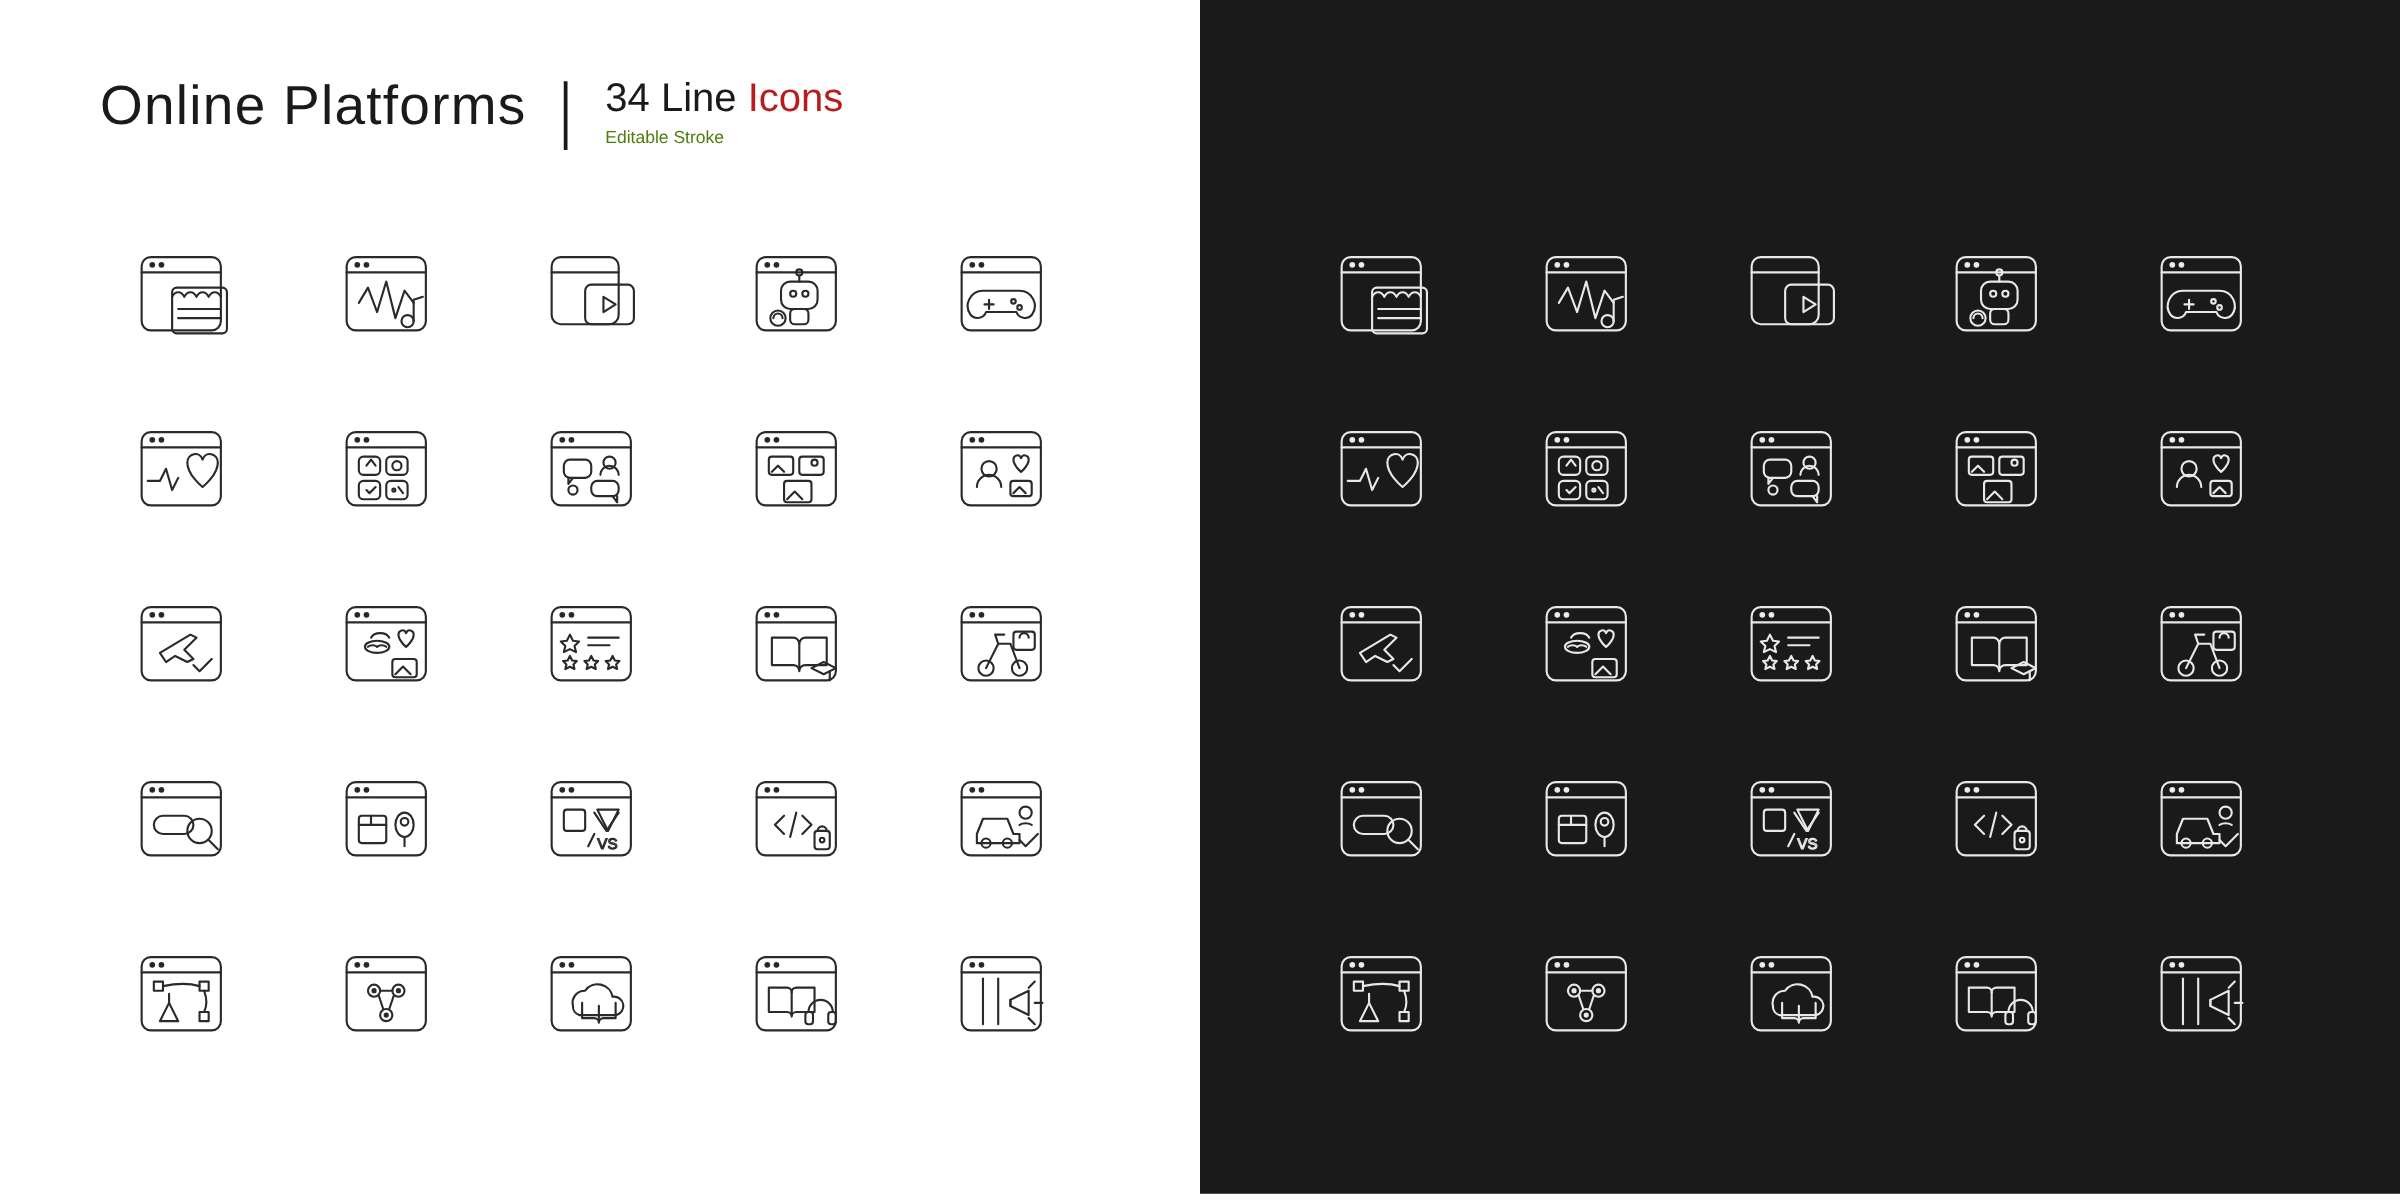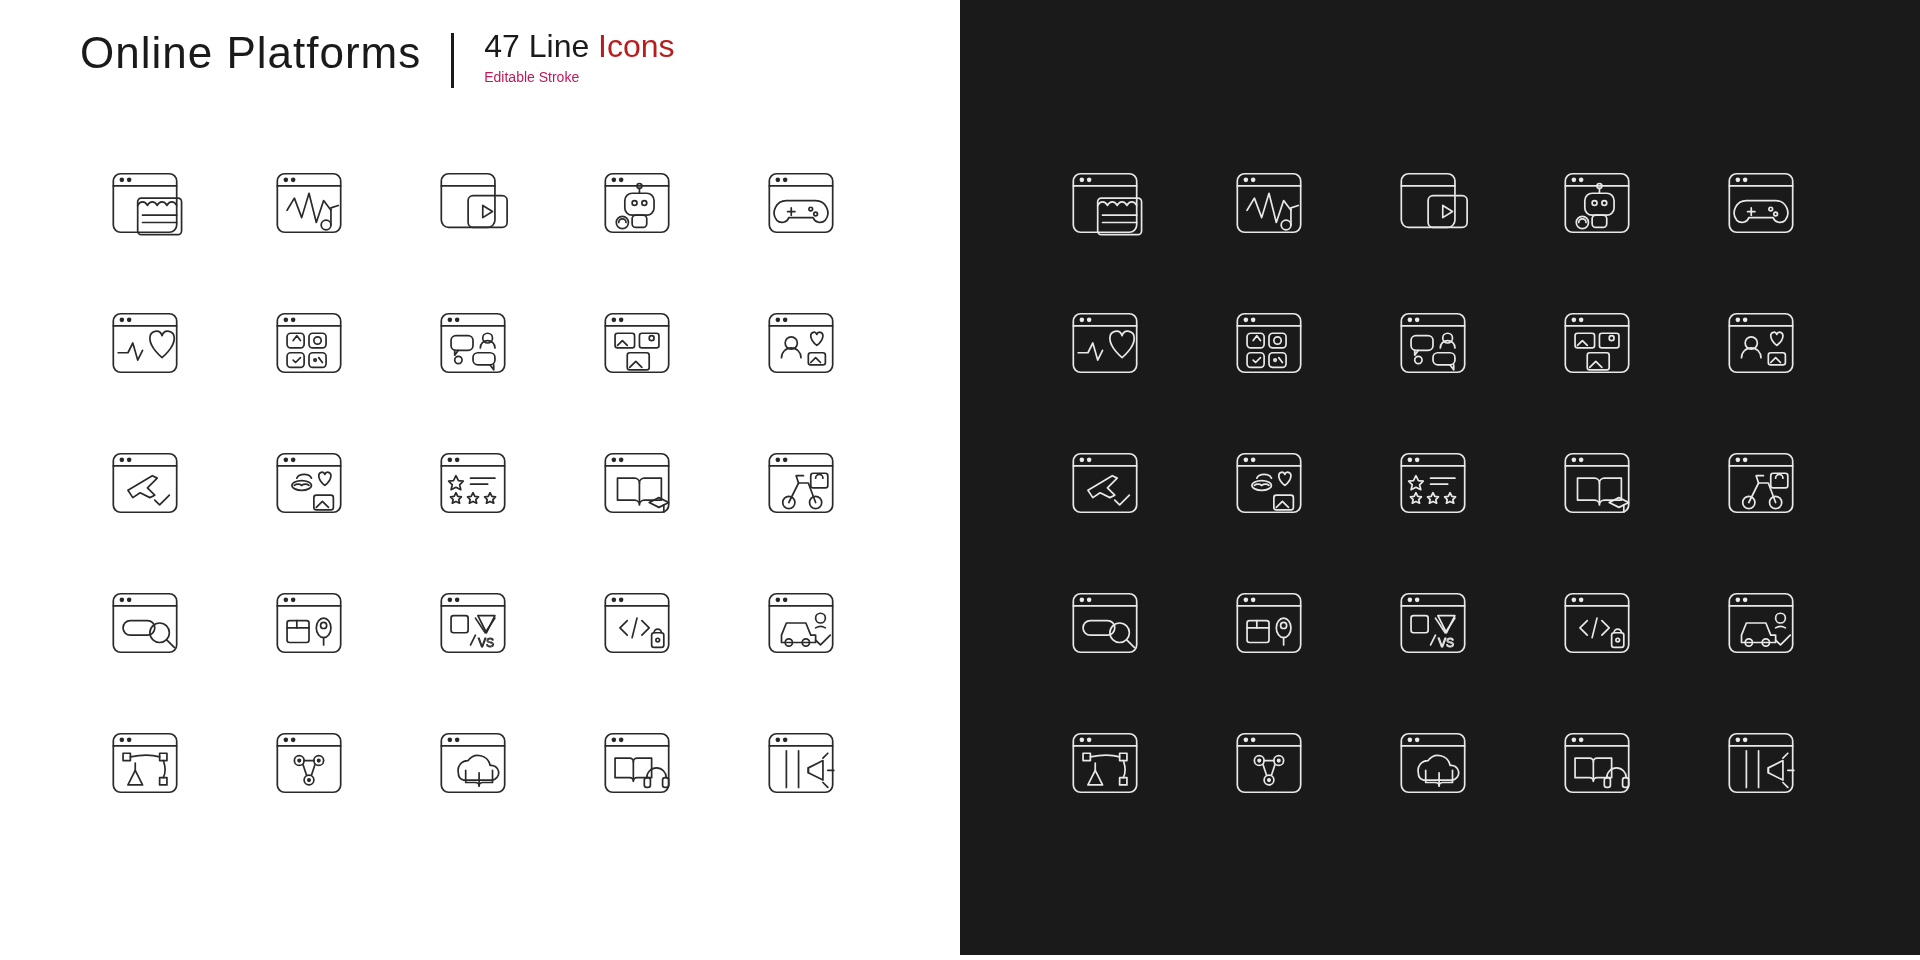--- a/index.html
+++ b/index.html
@@ -1,41 +1,41 @@
 <!DOCTYPE html>
 <html><head>
 <meta charset="utf-8">
 <style>
 *{margin:0;padding:0;box-sizing:border-box}
 body{font-family:-apple-system,BlinkMacSystemFont,'Segoe UI',Arial,sans-serif;width:1920px;height:960px;display:flex;overflow:hidden}
-.half{width:960px;height:955px;position:relative;padding:28px 80px 40px}
+.half{width:960px;height:955px;position:relative;padding:60px 80px 40px}
 .light{background:#fff;color:#1a1a1a}
 .dark{background:#1a1a1a;color:#fff}
 .header{display:flex;align-items:flex-start;gap:30px;margin-bottom:40px;height:80px}
 .title{font-size:44px;font-weight:300;letter-spacing:1px}
 .divider{width:3px;height:55px;background:currentColor;margin-top:5px}
 .subtitle{font-size:32px;font-weight:300}
 .subtitle .faded{color:#b91c1c}
-.tagline{font-size:14px;color:#be185d;margin-top:4px}
+.tagline{font-size:14px;color:#4d7c0f;margin-top:4px}
 .grid{display:grid;grid-template-columns:repeat(5,1fr);grid-template-rows:repeat(5,1fr);gap:50px 60px;padding:10px 20px}
 .icon{width:90px;height:90px;display:flex;align-items:center;justify-content:center}
 .icon svg{width:78px;height:78px;stroke:currentColor;stroke-width:1.4;fill:none;stroke-linecap:round;stroke-linejoin:round}
 .light .icon svg{stroke:#2a2a2a}
 .dark .icon svg{stroke:#e8e8e8}
 </style>
 </head>
 <body>
 
 <div class="half light">
   <div class="header">
     <div class="title">Online Platforms</div>
     <div class="divider"></div>
     <div>
       <div class="subtitle">
-        <span>47</span>
+        <span>34</span>
         <span>Line</span>
         <span class="faded">Icons</span>
       </div>
       <div class="tagline">Editable Stroke</div>
     </div>
   </div>
   <div class="grid">
       <div class="icon">
         <svg viewBox="0 0 64 64">
           <use href="#i-online-store"></use>

